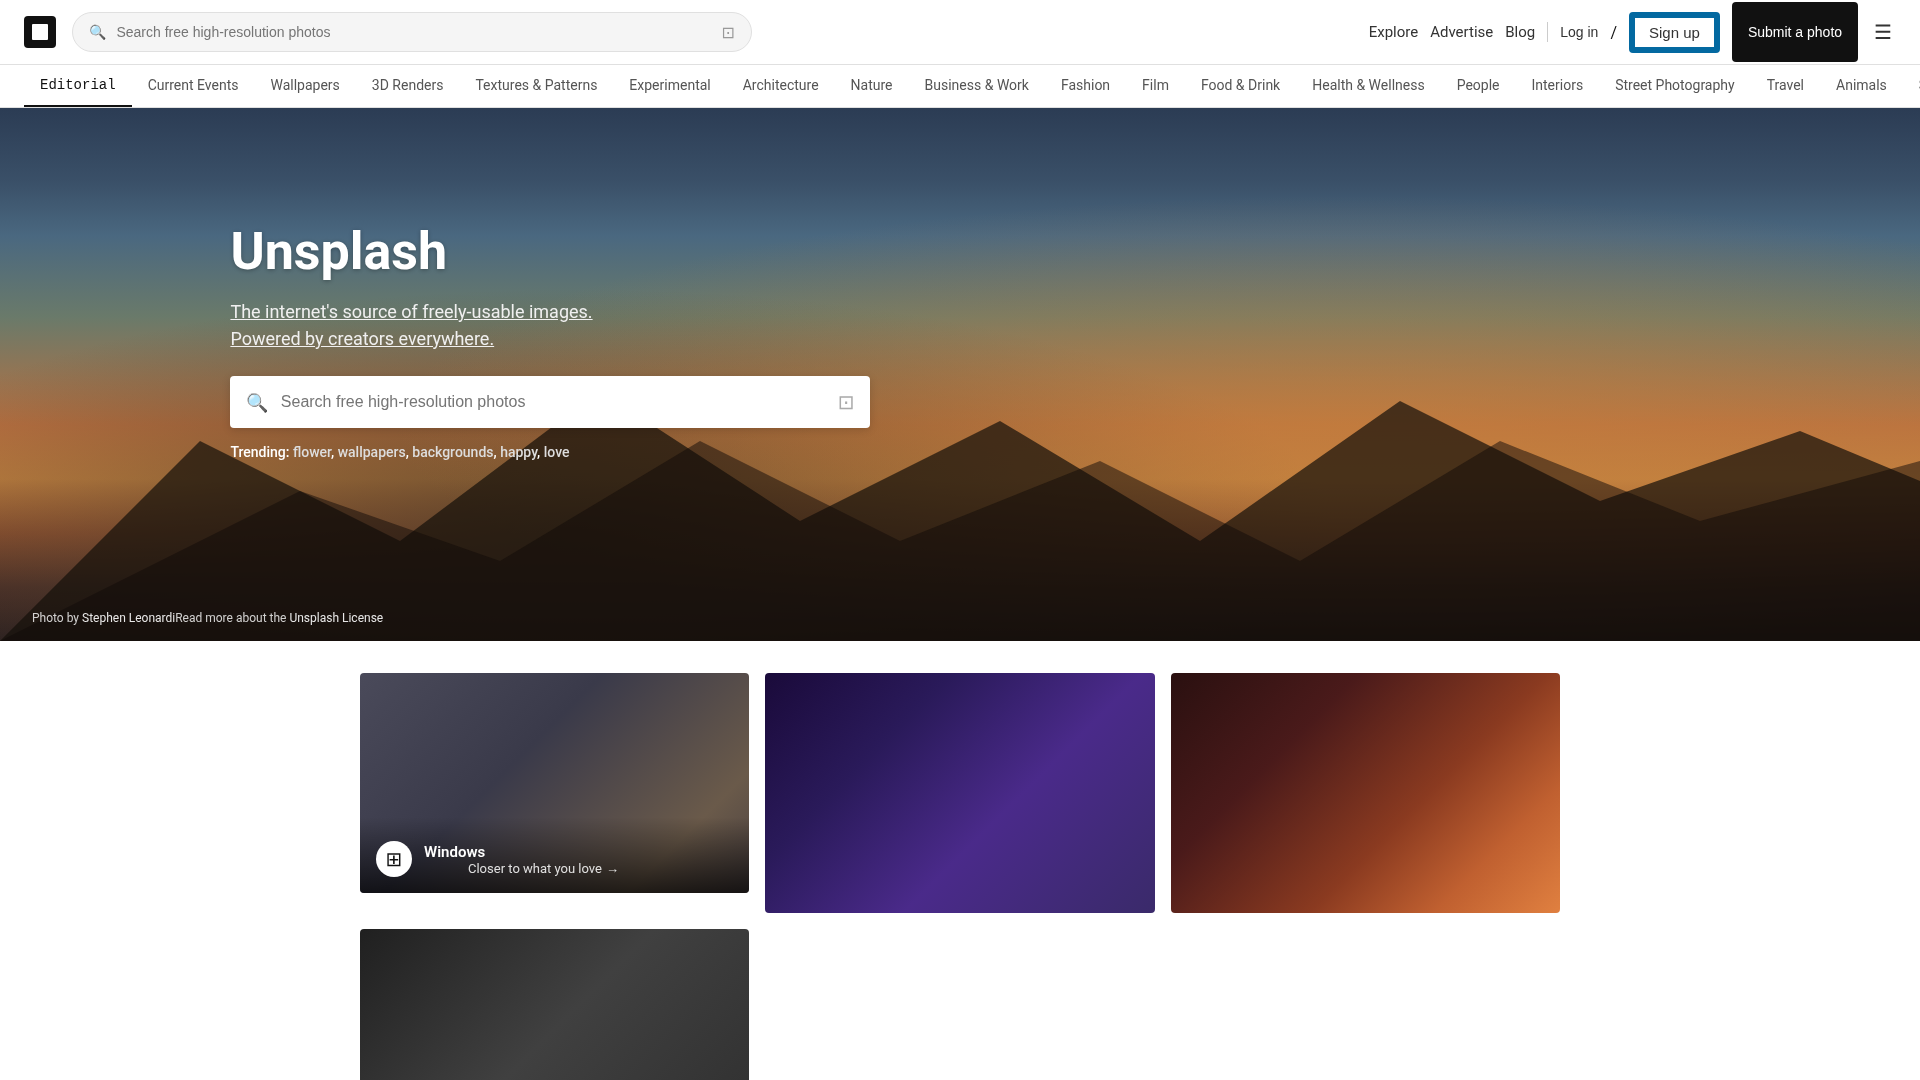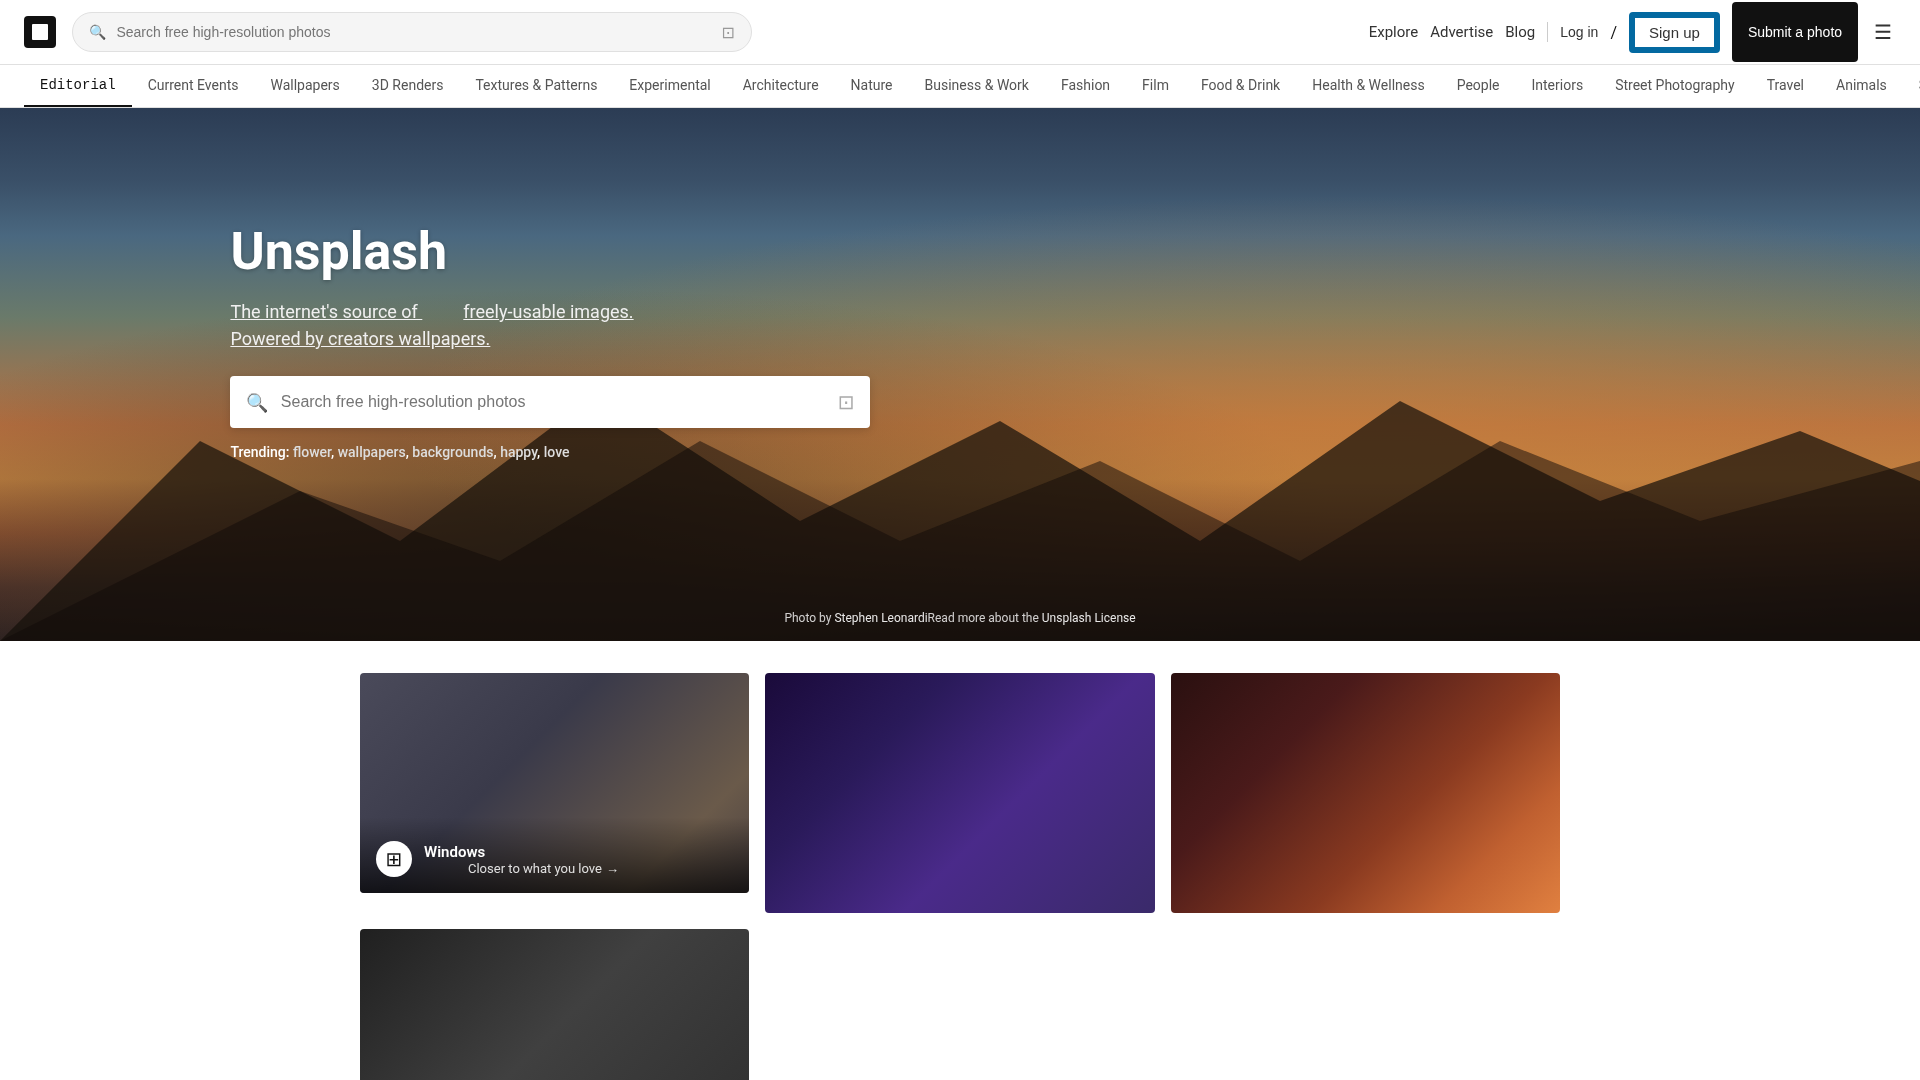--- a/index.html
+++ b/index.html
@@ -116,22 +116,22 @@
     }
     .hero-search .camera-icon { color: #aaa; font-size: 20px; cursor: pointer; }
     .trending {
       margin-top: 16px; font-size: 14px; color: #ddd;
     }
     .trending span { color: #fff; font-weight: 500; }
     .trending a { color: #ddd; text-decoration: none; }
 
     
     .hero-footer {
-      position: absolute; bottom: 16px; left: 0; right: 0;
-      display: flex; justify-content: center; align-items: center;
+      position: absolute; bottom: 16px; left: 8px; right: 0;
+      display: flex; justify-content: flex-start; align-items: center;
       padding: 0 24px; z-index: 10;
     }
     .photo-credit { font-size: 12px; color: rgba(255,255,255,0.8); }
     .photo-credit a { color: rgba(255,255,255,0.9); text-decoration: none; }
     .license-link { font-size: 12px; color: rgba(255,255,255,0.8); }
     .license-link a { color: rgba(255,255,255,0.9); text-decoration: none; }
 
     
     .photos-section {
       padding: 32px 0 32px 0; background: #fff;
@@ -229,22 +229,22 @@
   <div class="mountains">
     <svg viewBox="0 0 1920 300" xmlns="http://www.w3.org/2000/svg" style="display:block;">
       <polygon points="0,300 200,100 400,200 600,50 800,180 1000,80 1200,200 1400,60 1600,160 1800,90 1920,140 1920,300" fill="rgba(20,15,10,0.7)"></polygon>
       <polygon points="0,300 300,150 500,220 700,100 900,200 1100,120 1300,220 1500,100 1700,180 1920,120 1920,300" fill="rgba(15,10,8,0.5)"></polygon>
     </svg>
   </div>
 
   <div class="hero-content">
     <h1 class="hero-title">Unsplash</h1>
     <p class="hero-subtitle">
-      <span>The internet's source of </span><span style="text-decoration:underline;cursor:pointer;margin-left:41px;">freely-usable images.</span><br>
-      <span>Powered by creators wallpapers.</span>
+      <span>The internet's source of </span><span style="text-decoration:underline;cursor:pointer;">freely-usable images.</span><br>
+      <span>Powered by creators everywhere.</span>
     </p>
     <div class="hero-search">
       <span style="color:#aaa;font-size:18px;">🔍</span>
       <input type="text" style="flex: 1 1 0%; border: none; outline: none; font-size: 16px; color: rgb(85, 85, 85);" placeholder="Search free high-resolution photos">
       <span class="camera-icon">⊡</span>
     </div>
     <p class="trending">
       <span>Trending:</span>
       <span id="trending-links"><a href="#">flower</a>, <a href="#">wallpapers</a>, <a href="#">backgrounds</a>, <a href="#">happy</a>, <a href="#">love</a></span>
     </p>

